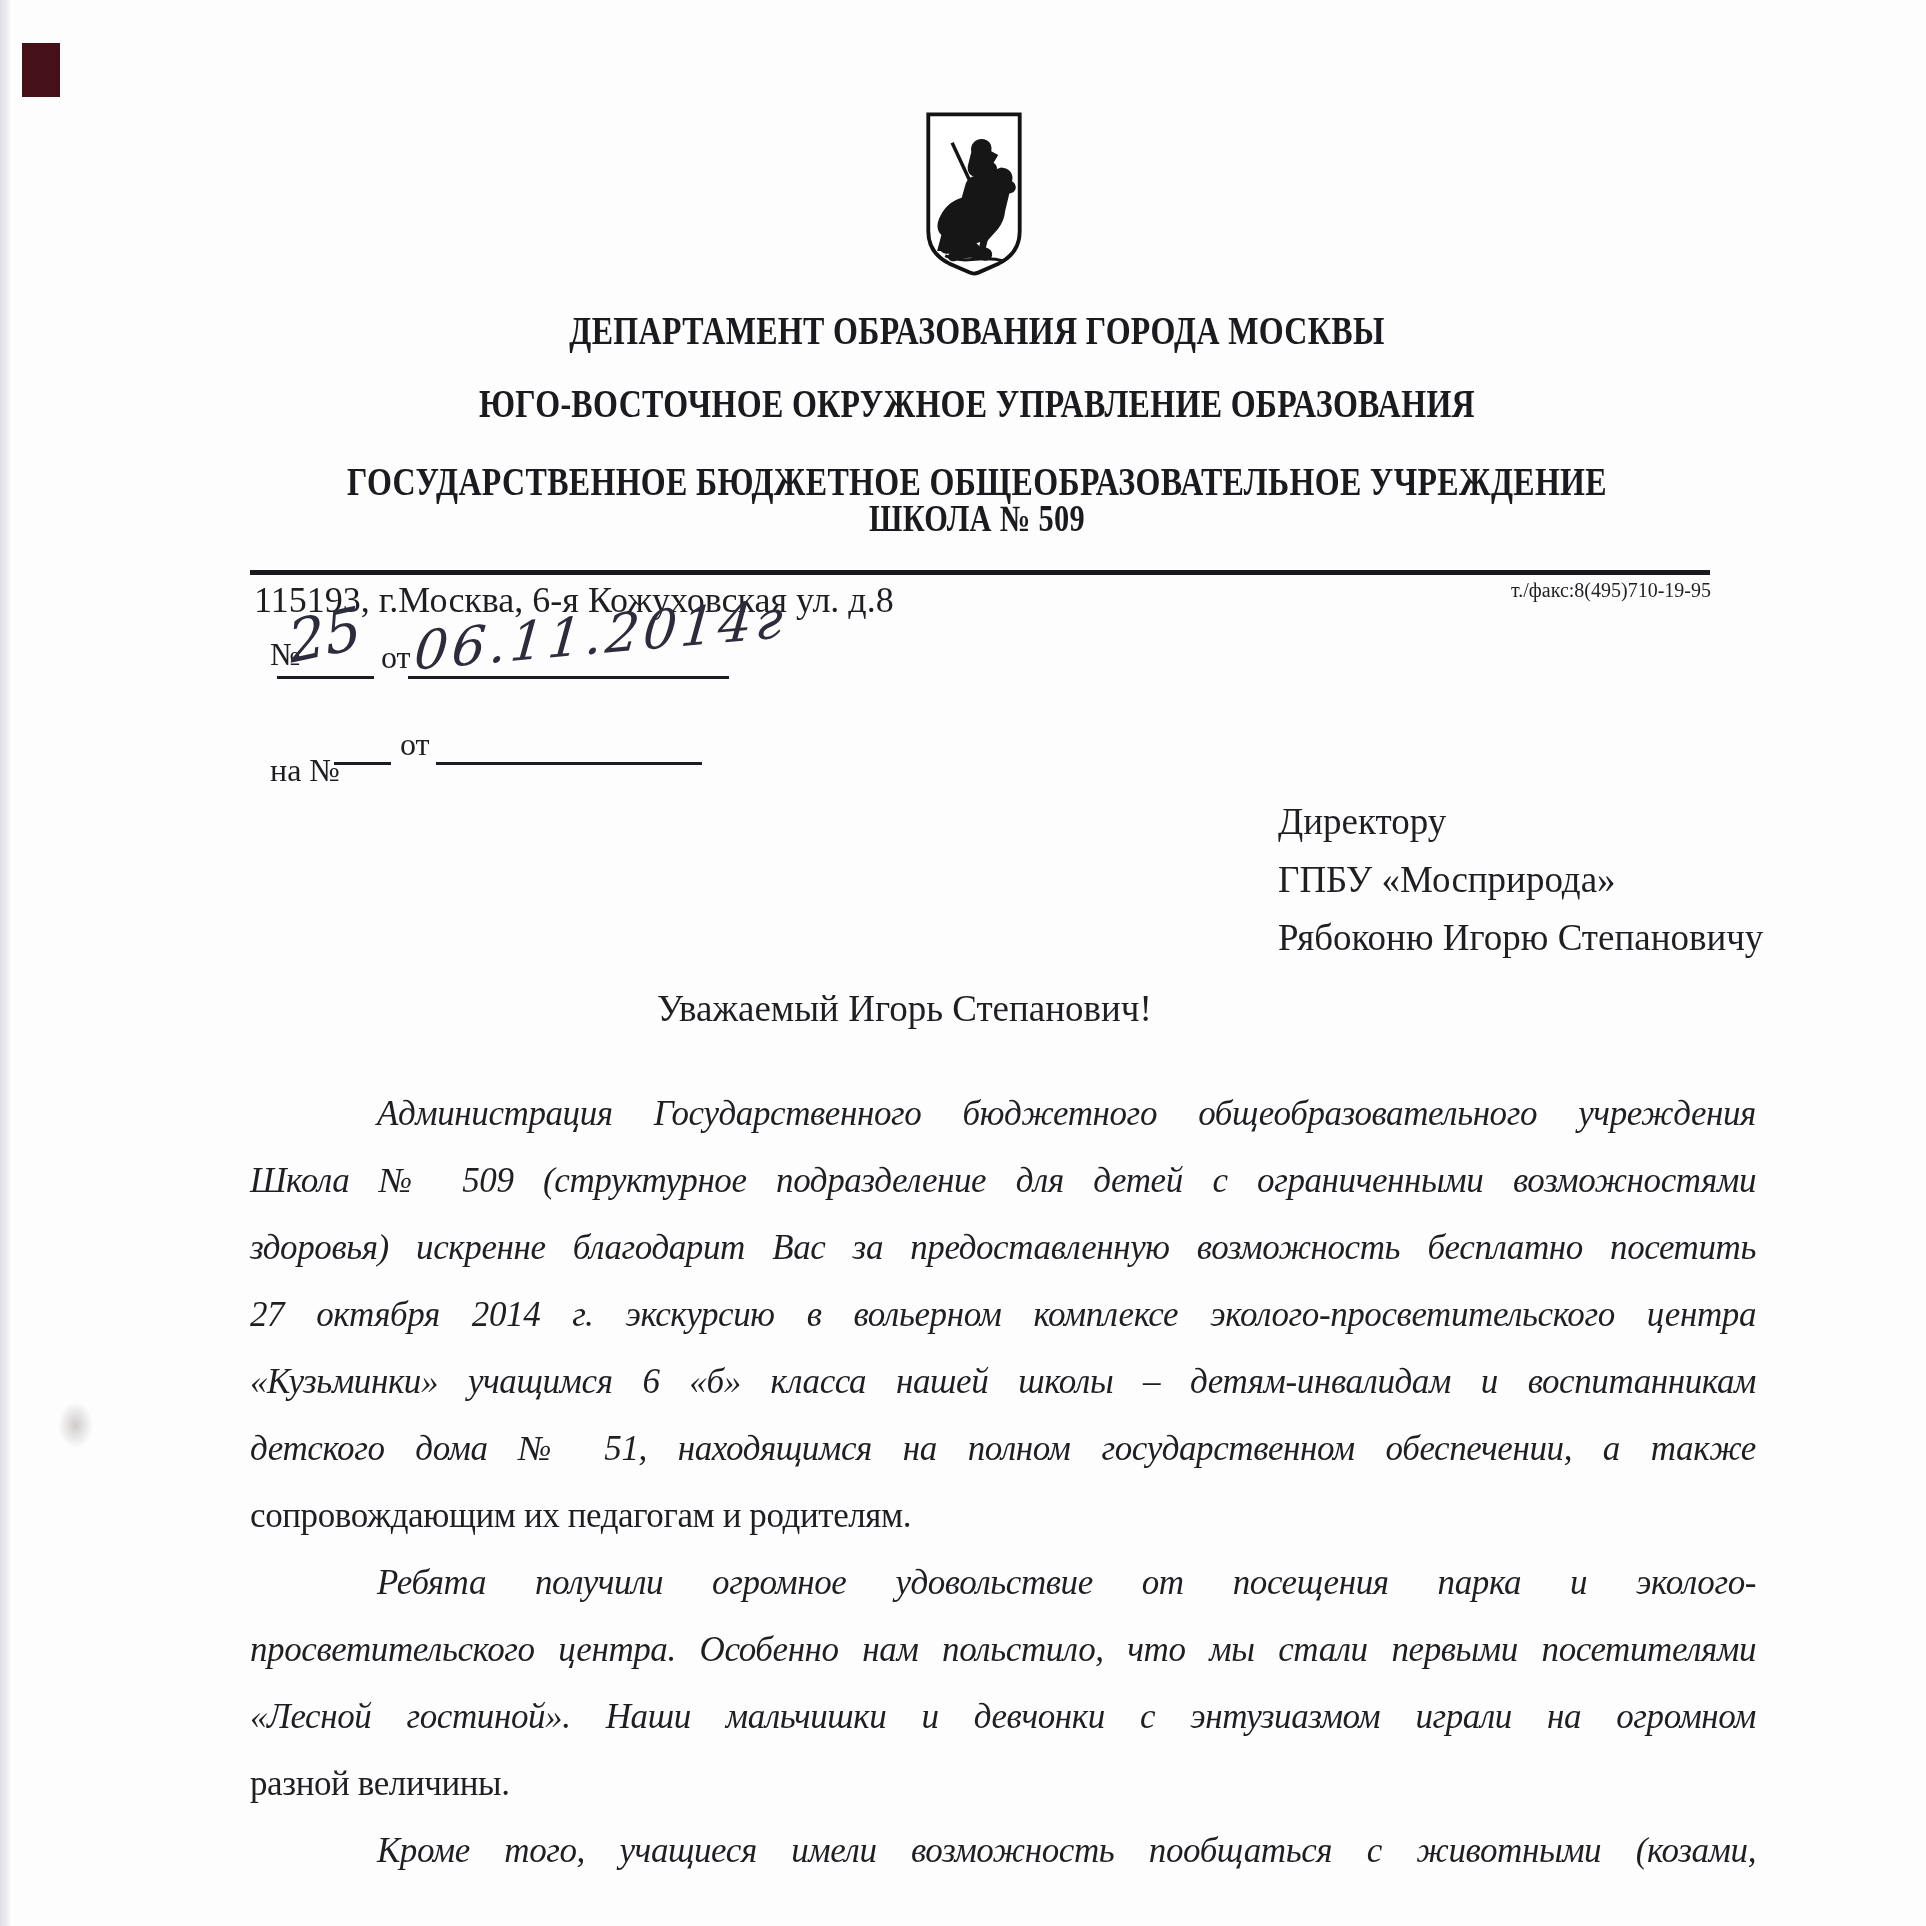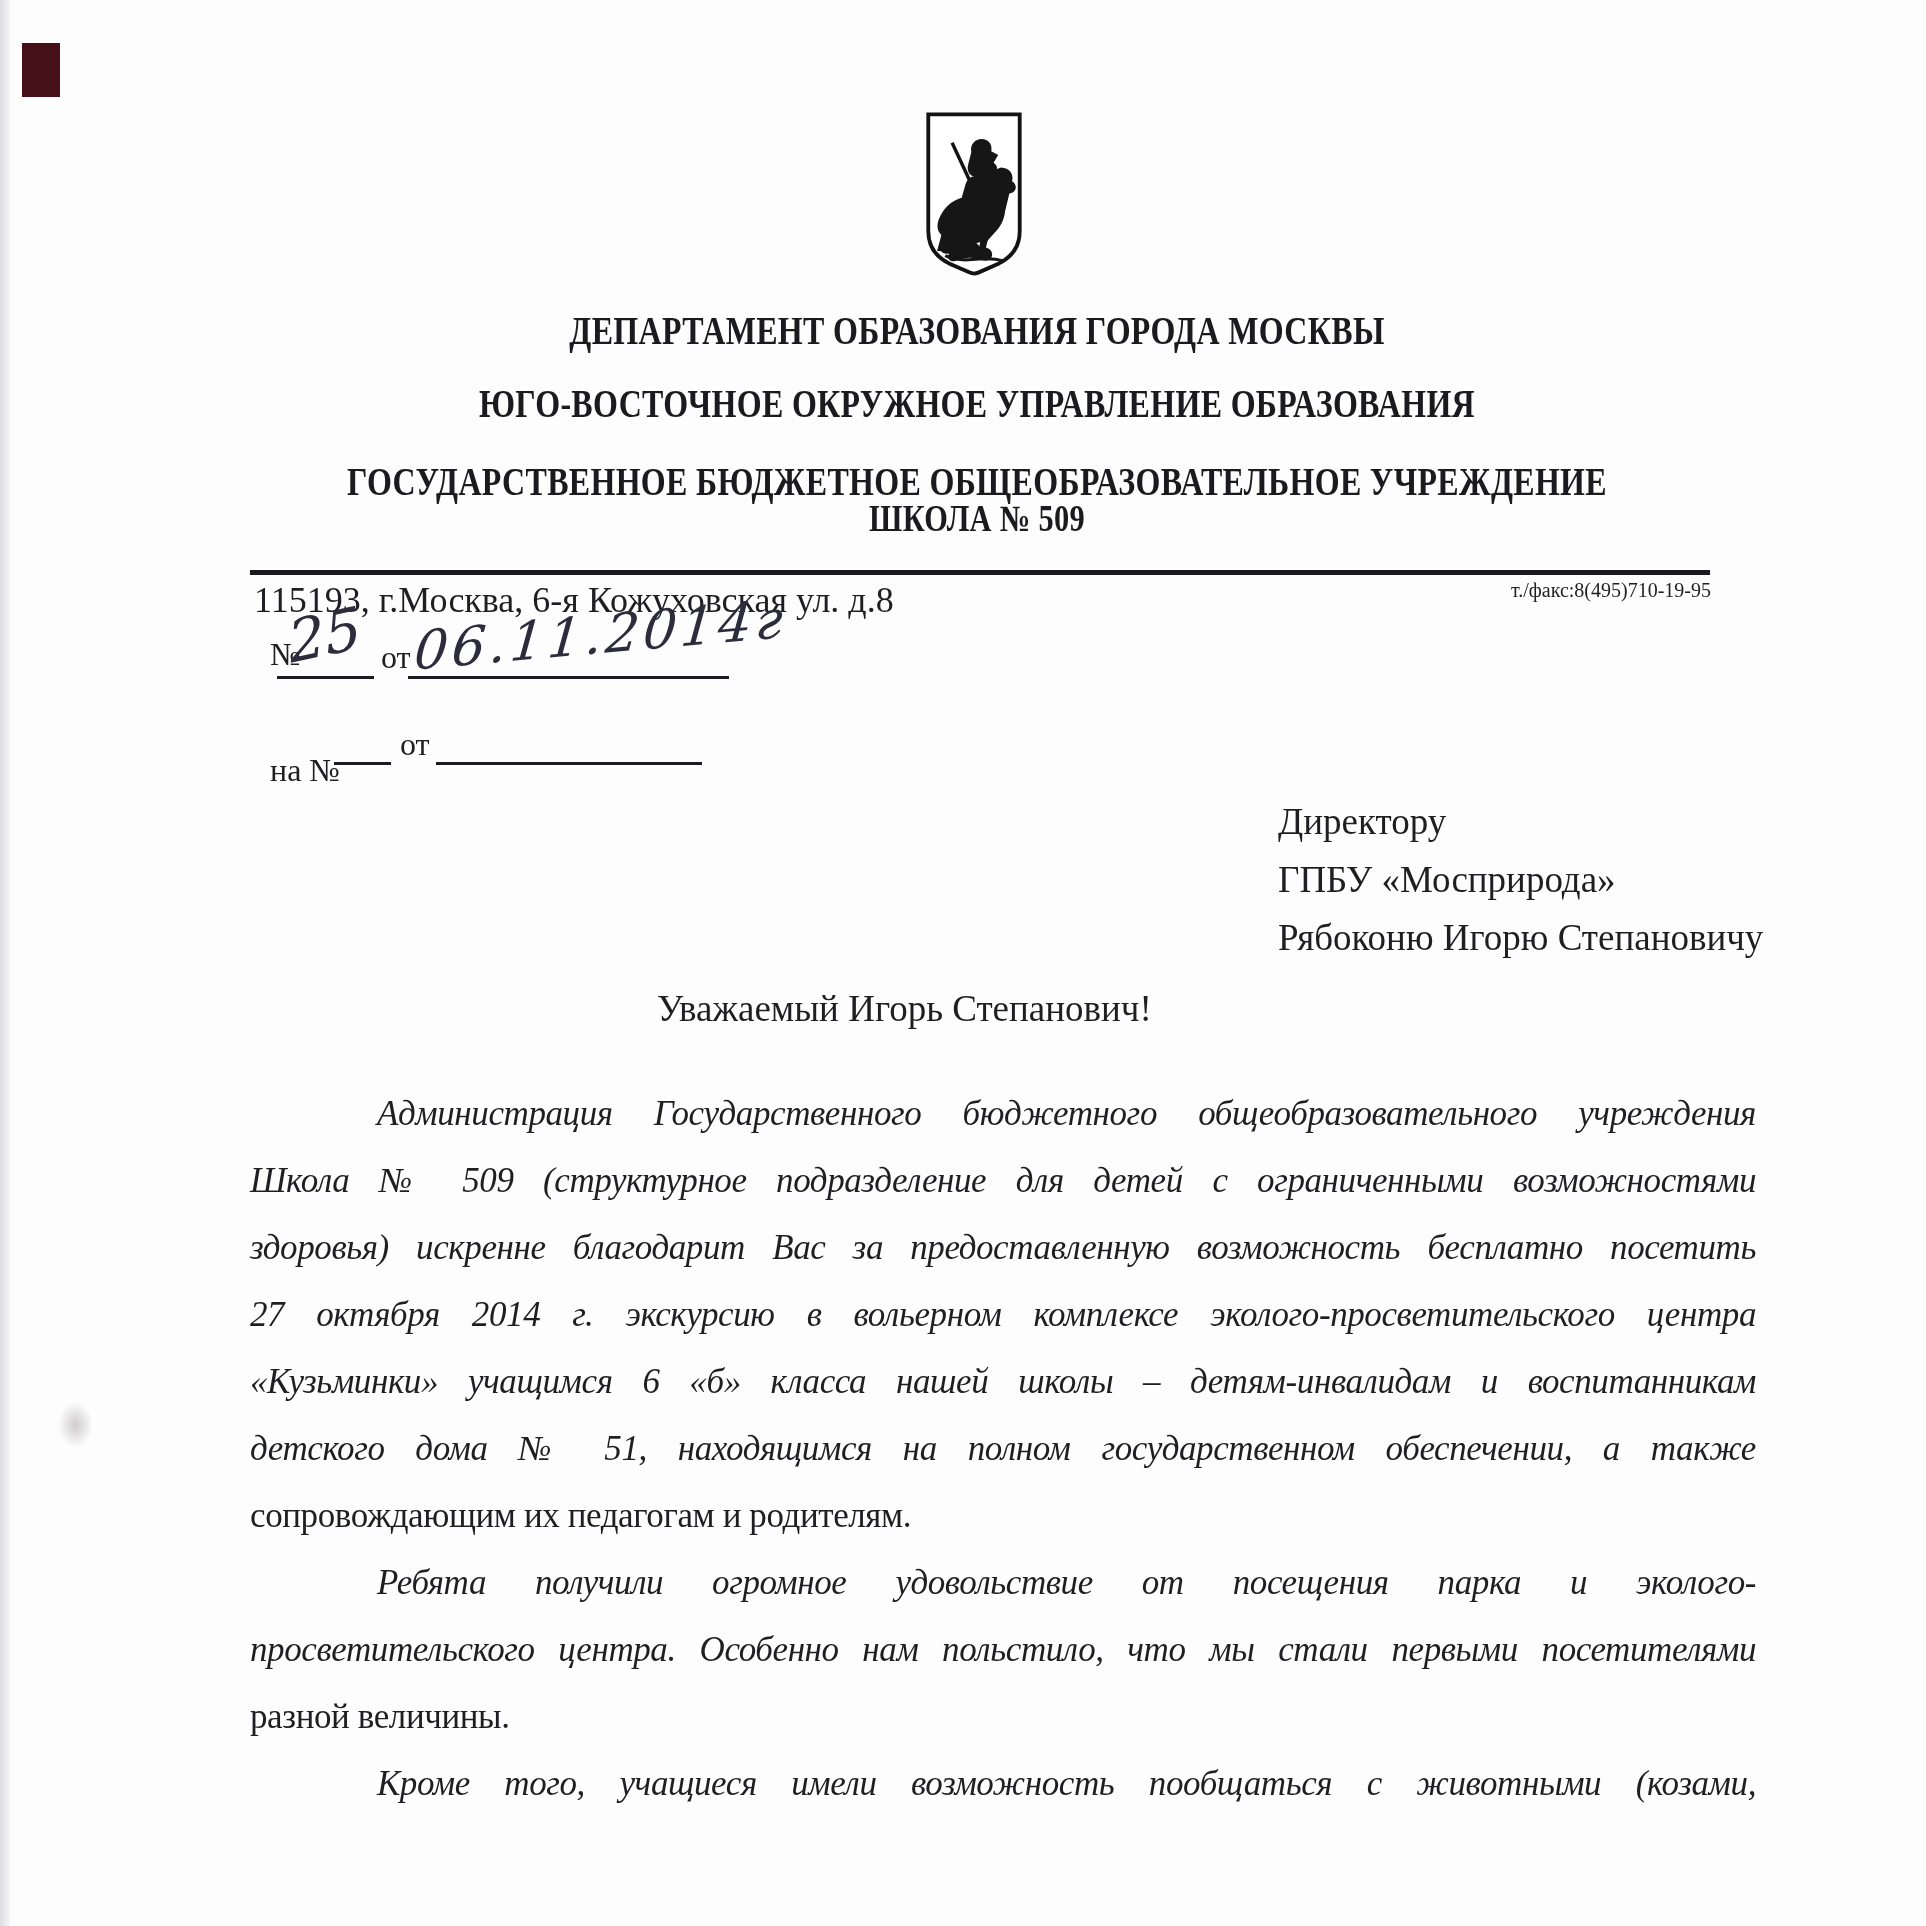--- a/index.html
+++ b/index.html
@@ -90,20 +90,21 @@
   <div id="body-block">
       <div class="bl ind just">Администрация Государственного бюджетного общеобразовательного учреждения</div>
       <div class="bl just">Школа № 509 (структурное подразделение для детей с ограниченными возможностями</div>
       <div class="bl just">здоровья) искренне благодарит Вас за предоставленную возможность бесплатно посетить</div>
       <div class="bl just">27 октября 2014 г. экскурсию в вольерном комплексе эколого-просветительского центра</div>
       <div class="bl just">«Кузьминки» учащимся 6 «б» класса нашей школы – детям-инвалидам и воспитанникам</div>
       <div class="bl just">детского дома № 51, находящимся на полном государственном обеспечении, а также</div>
       <div class="bl">сопровождающим их педагогам и родителям.</div>
       <div class="bl ind just">Ребята получили огромное удовольствие от посещения парка и эколого-</div>
       <div class="bl just">просветительского центра. Особенно нам польстило, что мы стали первыми посетителями</div>
+      <div class="bl just">«Лесной гостиной». Наши мальчишки и девчонки с энтузиазмом играли на огромном</div>
       <div class="bl">разной величины.</div>
       <div class="bl ind just">Кроме того, учащиеся имели возможность пообщаться с животными (козами,</div>
     </div>
 
   <svg id="inks" width="1954" height="2604" viewBox="0 0 5072 6759">
     <g fill="none" stroke="#4b3a9b" stroke-width="10" stroke-linecap="round">
       <path d="M2888,6150 C2918,5990 2972,5958 2988,6058 C2998,6128 3018,6128 3038,6038 C3056,5960 3088,5958 3098,6038 C3106,6108 3126,6113 3148,6048 C3173,5978 3203,5983 3206,6058 C3209,6136 3228,6148 3258,6118 M3196,6040 C3212,6170 3198,6256 3148,6288 C3108,6310 3092,6258 3132,6238 M3268,6128 L3352,6116"></path>
       <path stroke-width="9" d="M3052,6398 C3088,6288 3140,6252 3150,6308 C3158,6352 3120,6390 3094,6380 M3160,6300 C3200,6268 3250,6278 3255,6328 C3258,6362 3300,6368 3342,6348 M3255,6330 C3290,6320 3330,6330 3348,6352 M3362,6344 L3438,6334"></path>
     </g>
   </svg>

